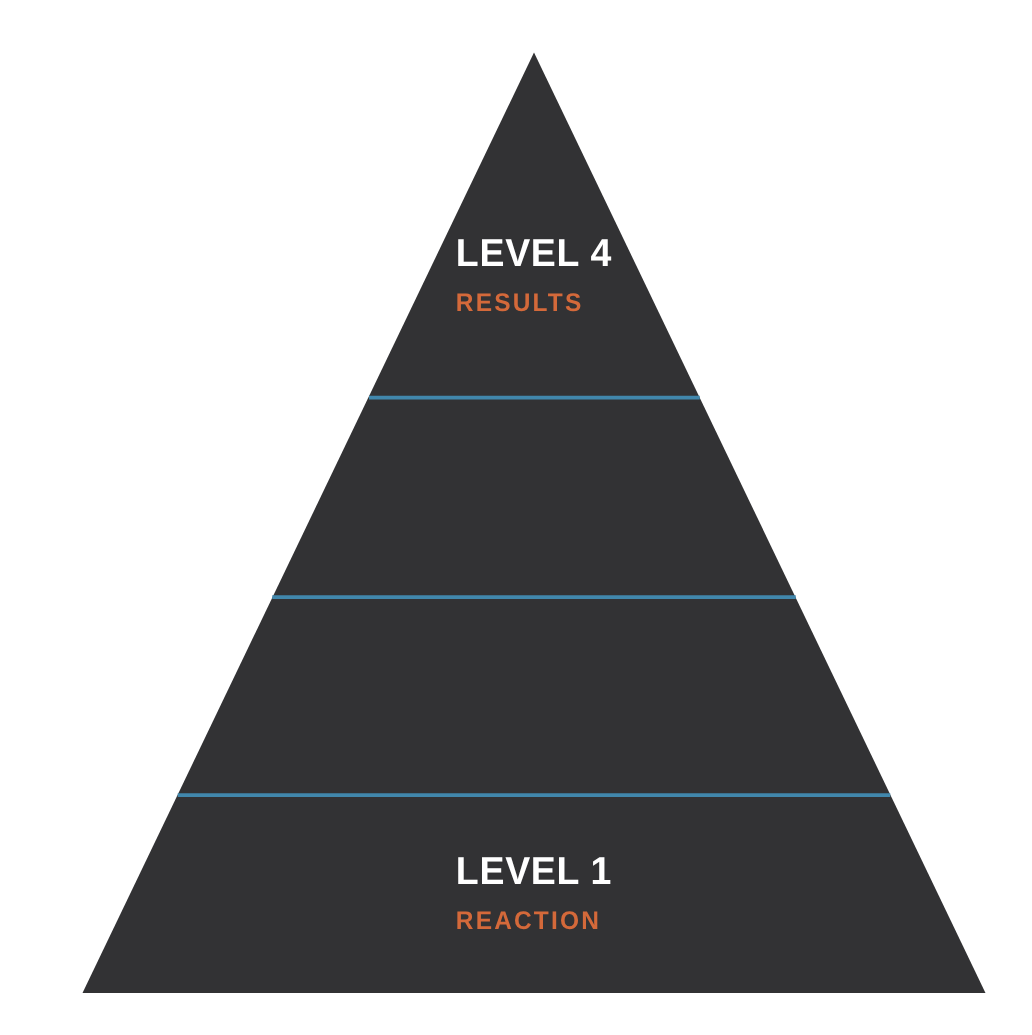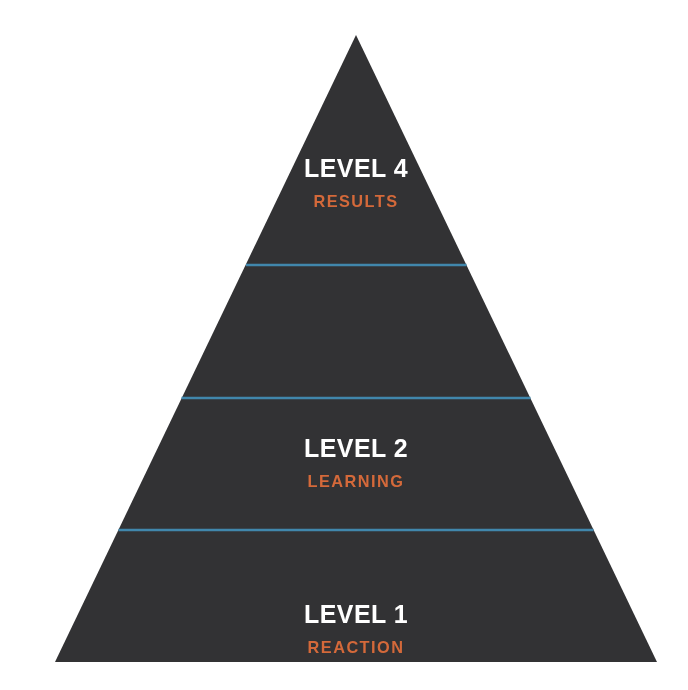--- a/index.html
+++ b/index.html
@@ -26,21 +26,20 @@
     stroke: none;
   }
   .divider {
     stroke: var(--divider, #4187ac);
     stroke-width: 2.5;
   }
   .lvl {
     position: absolute;
     left: 356px;
     transform: translateX(-50%);
-    text-align: center;
     white-space: nowrap;
   }
   .lvl-title {
     font-size: 26px;
     font-weight: bold;
     line-height: 26px;
     letter-spacing: 0.5px;
     color: var(--level_text, #ffffff);
     transform: scaleX(0.96);
     transform-origin: center;
@@ -51,43 +50,39 @@
     font-weight: bold;
     line-height: 17px;
     letter-spacing: 1.5px;
     color: var(--sublevel_text, #d4693a);
     transform: scaleX(0.96);
     transform-origin: center;
   }
   .lvl-4 { top: 155px; }
   .lvl-3 { top: 305px; }
   .lvl-2 { top: 435px; }
-  .lvl-1 { top: 567px; margin-top: 34px; }
+  .lvl-1 { top: 567px; }
 </style>
 </head>
 <body>
 
 <div class="canvas">
 
   <svg class="pyramid-svg" width="688" height="690" viewBox="0 0 688 690">
     <polygon class="pyramid-shape" points="356,35 657,662 55,662"></polygon>
     <line class="divider" x1="246" y1="265" x2="466.5" y2="265"></line>
     <line class="divider" x1="181.5" y1="398" x2="530.5" y2="398"></line>
     <line class="divider" x1="118.5" y1="530" x2="593.5" y2="530"></line>
   </svg>
 
   <div class="lvl lvl-4">
     <div class="lvl-title">LEVEL 4</div>
     <div class="lvl-sub">RESULTS</div>
   </div>
 
 
-  <div class="lvl lvl-2">
-    <div class="lvl-title">LEVEL 2</div>
-    <div class="lvl-sub">LEARNING</div>
-  </div>
 
   <div class="lvl lvl-1">
     <div class="lvl-title">LEVEL 1</div>
     <div class="lvl-sub">REACTION</div>
   </div>
 
 </div>
 
 </body></html>

